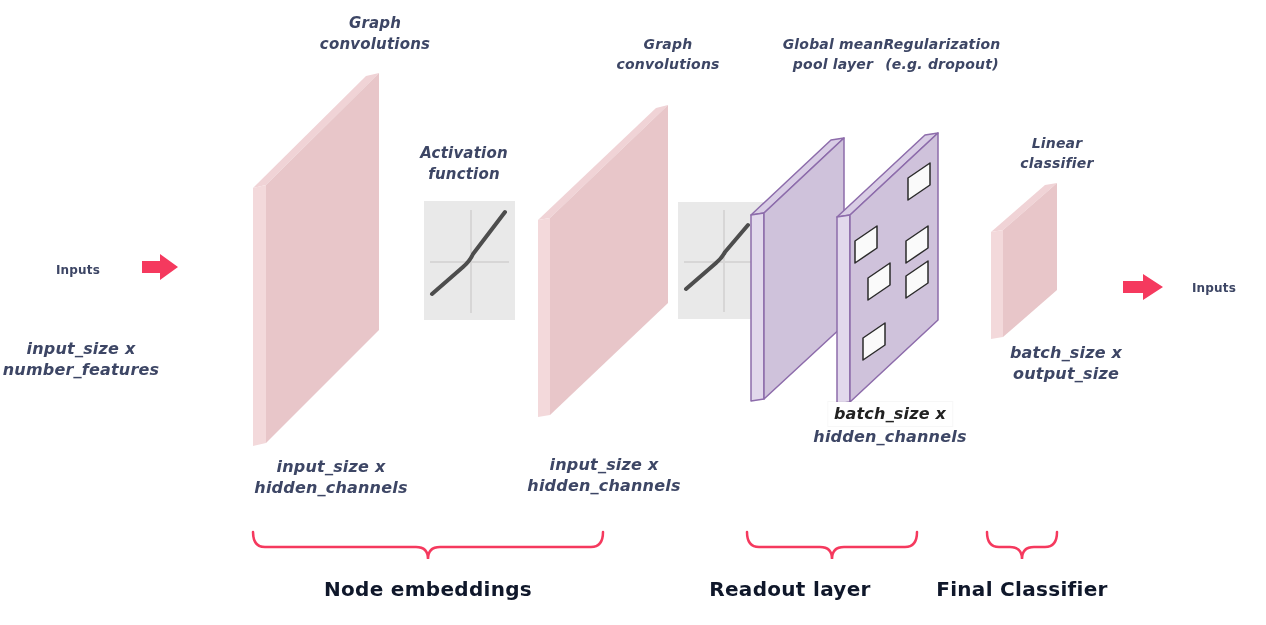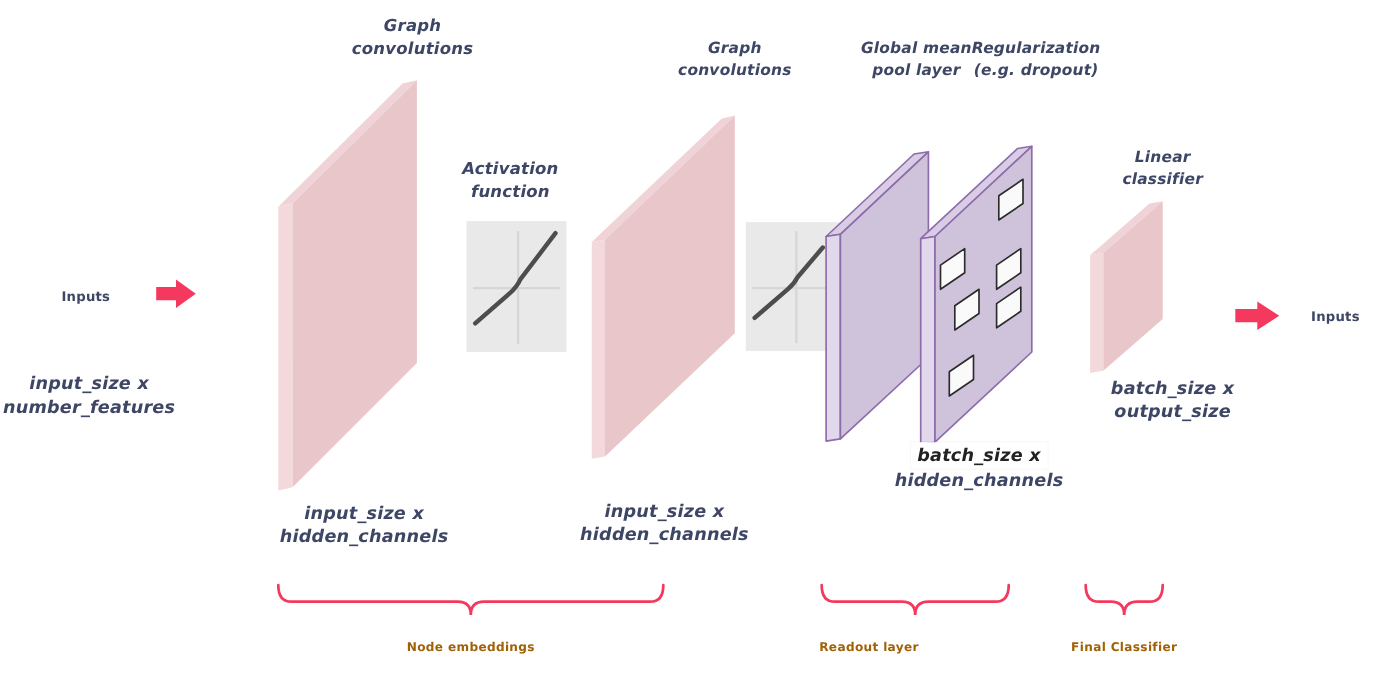--- a/index.html
+++ b/index.html
@@ -22,22 +22,22 @@
     line-height:20px;
     white-space:nowrap;
     letter-spacing:.2px;
   }
   .label .ln{display:block;}
   .big{font-size:15px;line-height:21px;}
   .dims{font-size:16px;line-height:21px;}
   .plain{font-style:normal;font-size:12px;text-align:right;}
   .stage-label{
     font-style:normal;
-    color:#a16207;
-    font-size:11px;
+    color:#0f172a;
+    font-size:20px;
     line-height:18px;
     letter-spacing:.3px;
   }
   .hl{
     display:inline-block;
     background:#ffffff;
     color:#222222;
     font-weight:600;
     padding:1px 6px 2px 6px;
     box-shadow:0 0 0 1px rgba(0,0,0,0.03);

